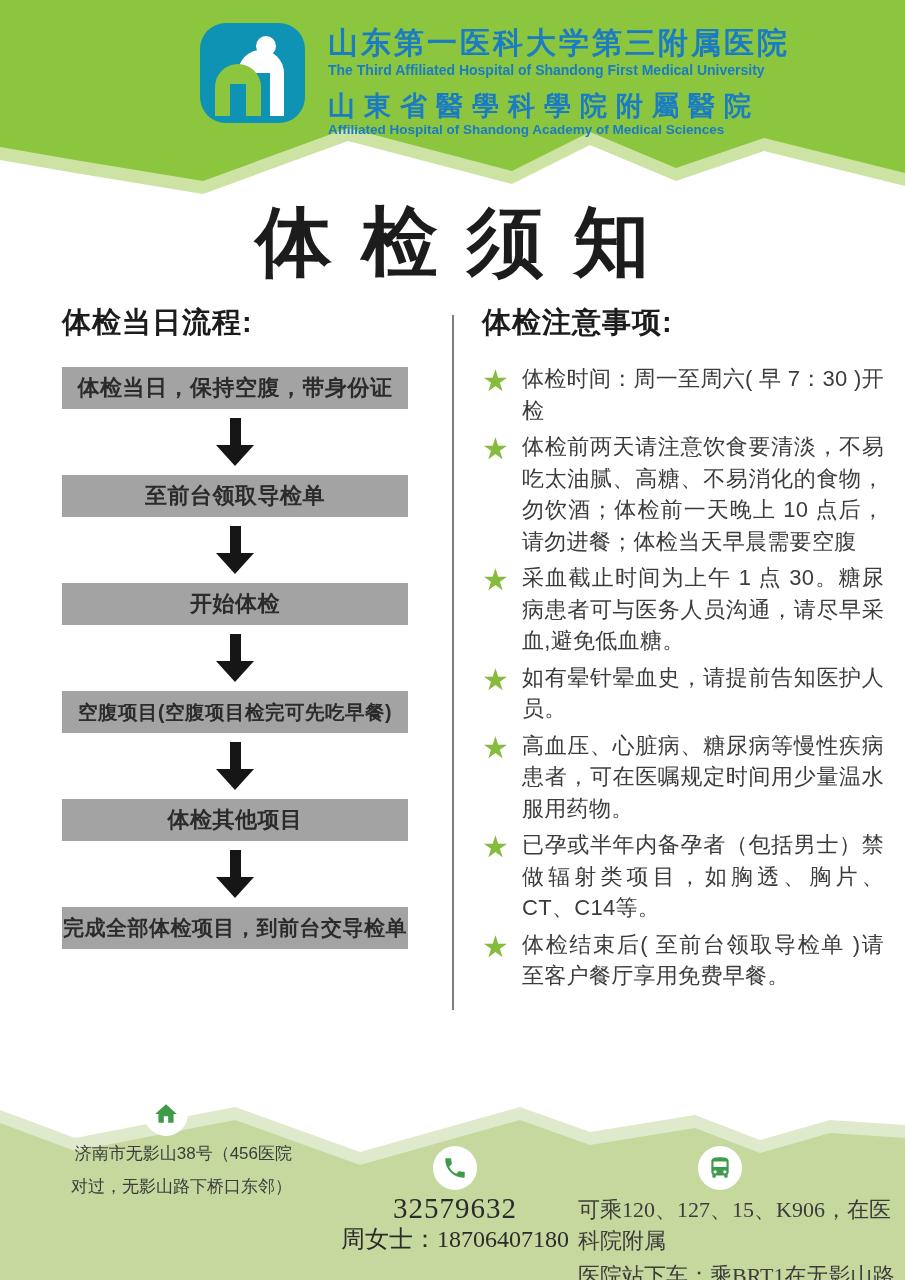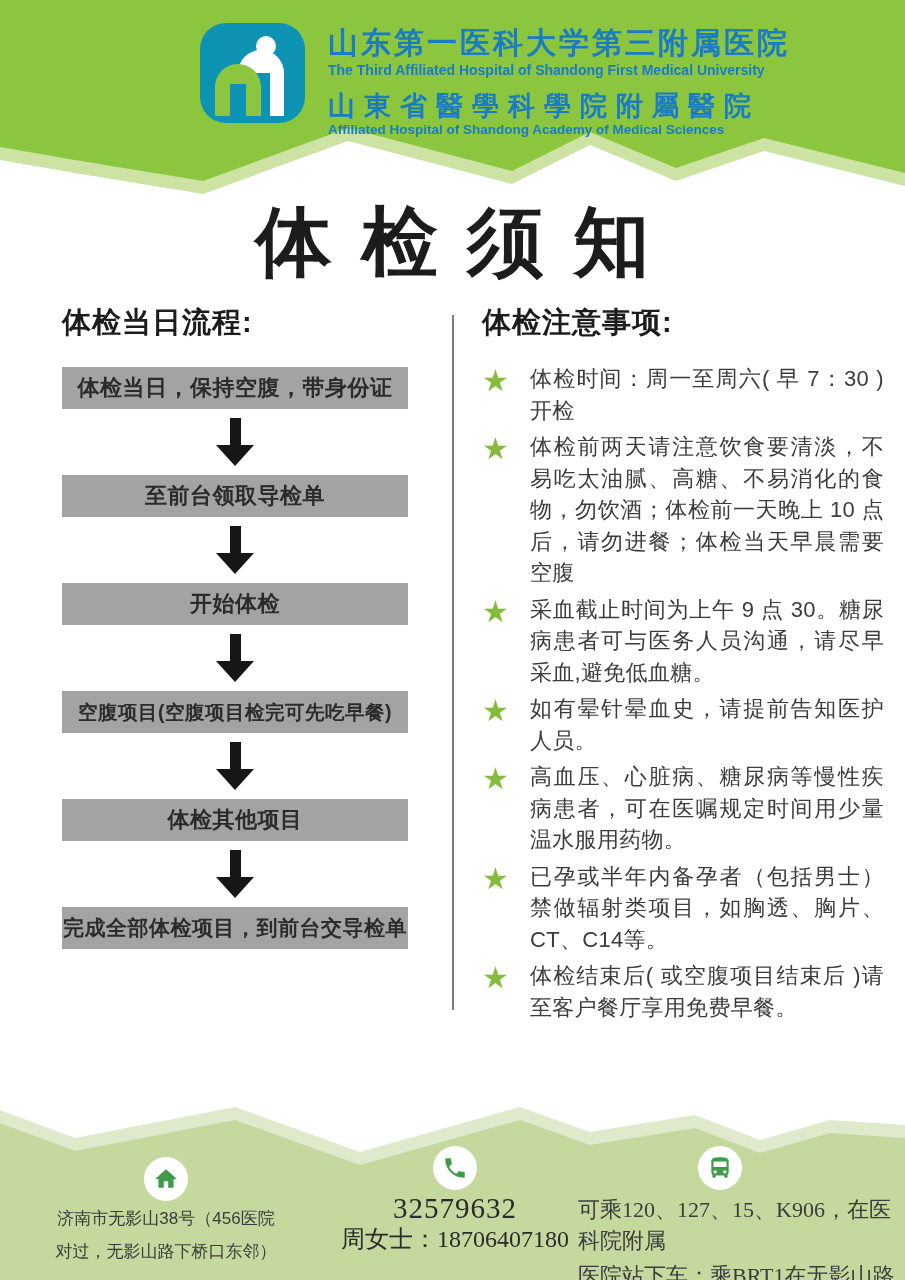--- a/index.html
+++ b/index.html
@@ -34,29 +34,29 @@
   .arrow{display:flex;flex-direction:column;align-items:center;margin:9px 0;}
   .arrow .shaft{width:11px;height:27px;background:#161616;}
   .arrow .head{width:0;height:0;border-left:19px solid transparent;border-right:19px solid transparent;border-top:21px solid #161616;}
 
   .divider{position:absolute;left:452px;top:315px;width:2px;height:695px;background:#7d7d7d;}
 
   .notes-col{position:absolute;left:482px;top:303px;width:402px;}
   .notes-list{margin-top:20px;}
   .note-item{display:flex;margin-bottom:5px;}
   .note-star{width:40px;flex:0 0 40px;font-size:30px;line-height:31px;color:#86bb3e;margin-top:2px;}
-  .note-text{font-size:22px;line-height:31.5px;color:#3c3c3c;letter-spacing:0.3px;text-align:justify;margin-left:8px;}
+  .note-text{font-size:22px;line-height:31.5px;color:#3c3c3c;letter-spacing:0.3px;text-align:justify;}
 
   
   .footer-zigzag{position:absolute;left:0;top:1095px;width:905px;height:76px;display:block;}
   .footer-band{position:absolute;left:0;top:1169px;width:905px;height:111px;background:#c5d89e;}
   .footer-col{position:absolute;color:#3c3c3c;}
   .icon-circle{width:44px;height:44px;background:#ffffff;border-radius:50%;display:flex;align-items:center;justify-content:center;margin:0 auto;}
   .icon-circle svg{width:26px;height:26px;fill:#3f9b4a;}
-  .fc-address{left:40px;top:1157px;width:252px;text-align:center;}
+  .fc-address{left:40px;top:1092px;width:252px;text-align:right;}
   .fc-address .line{font-size:17px;line-height:31px;margin-top:2px;}
   .fc-phone{left:318px;top:1146px;width:274px;text-align:center;font-family:"Liberation Serif",serif;color:#2b2b2b;}
   .fc-phone .number{font-size:29px;line-height:33px;margin-top:2px;letter-spacing:1px;}
   .fc-phone .contact{font-size:24px;line-height:29px;}
   .fc-bus{left:578px;top:1146px;width:324px;text-align:left;}
   .fc-bus .icon-wrap{text-align:center;padding-right:40px;}
   .fc-bus .line{font-size:22px;line-height:31px;margin-top:4px;font-family:Liberation Serif, serif;}
 </style>
 </head>
 <body>
@@ -128,37 +128,37 @@
       <div class="note-item">
         <div class="note-star">★</div>
         <div class="note-text">体检时间：周一至周六( 早 7：30 )开检</div>
       </div>
       <div class="note-item">
         <div class="note-star">★</div>
         <div class="note-text">体检前两天请注意饮食要清淡，不易吃太油腻、高糖、不易消化的食物，勿饮酒；体检前一天晚上 10 点后，请勿进餐；体检当天早晨需要空腹</div>
       </div>
       <div class="note-item">
         <div class="note-star">★</div>
-        <div class="note-text">采血截止时间为上午 9 点 30。糖尿病患者可与医务人员沟通，请尽早采血,避免低血糖。</div>
+        <div class="note-text">采血截止时间为上午 1 点 30。糖尿病患者可与医务人员沟通，请尽早采血,避免低血糖。</div>
       </div>
       <div class="note-item">
         <div class="note-star">★</div>
         <div class="note-text">如有晕针晕血史，请提前告知医护人员。</div>
       </div>
       <div class="note-item">
         <div class="note-star">★</div>
         <div class="note-text">高血压、心脏病、糖尿病等慢性疾病患者，可在医嘱规定时间用少量温水服用药物。</div>
       </div>
       <div class="note-item">
         <div class="note-star">★</div>
         <div class="note-text">已孕或半年内备孕者（包括男士）禁做辐射类项目，如胸透、胸片、CT、C14等。</div>
       </div>
       <div class="note-item">
         <div class="note-star">★</div>
-        <div class="note-text">体检结束后( 或空腹项目结束后 )请至客户餐厅享用免费早餐。</div>
+        <div class="note-text">体检结束后( 至前台领取导检单 )请至客户餐厅享用免费早餐。</div>
       </div>
     </div>
   </div>
 
   <svg class="footer-zigzag" viewBox="0 0 905 76" preserveAspectRatio="none">
     <polygon fill="#dfe9cb" points="0,15 75,43 235,12 360,57 520,12 590,37 695,20 760,45 830,25 905,30 905,76 0,76"></polygon>
     <polygon fill="#c5d89e" points="0,28 75,56 235,25 360,70 520,25 590,50 695,33 760,58 830,38 905,43 905,76 0,76"></polygon>
   </svg>
   <div class="footer-band"></div>
 

